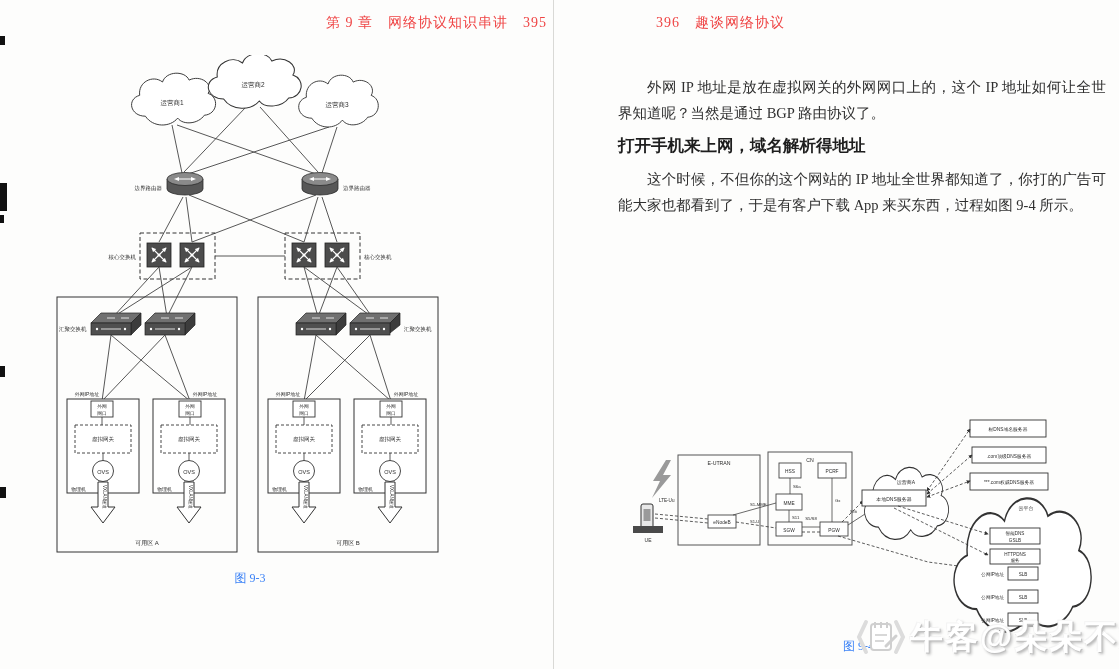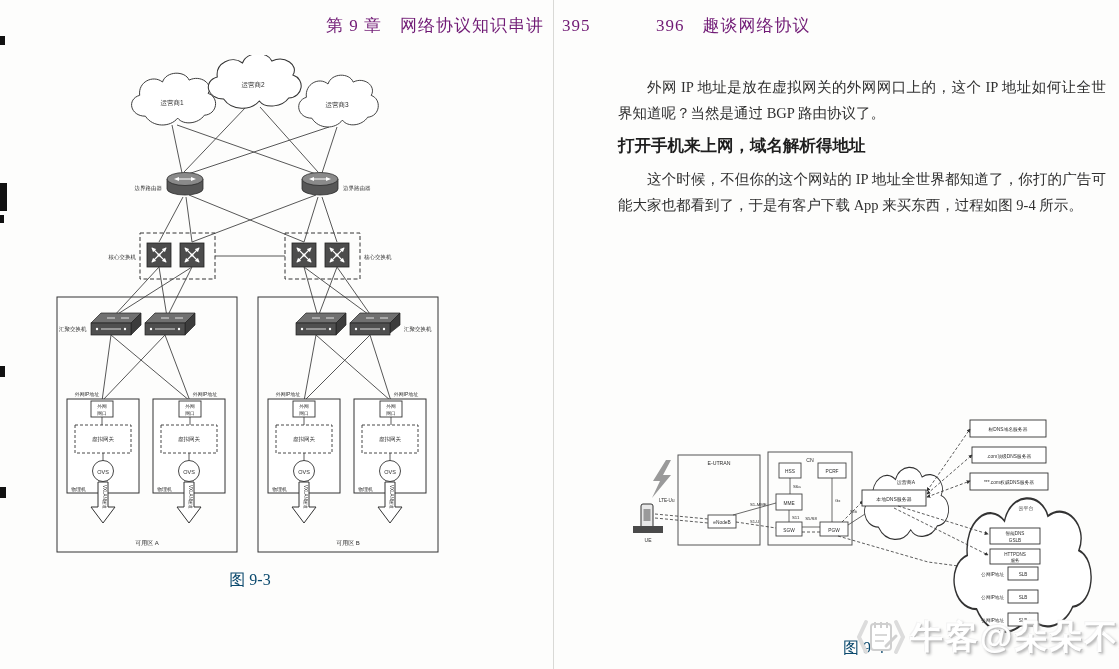--- a/index.html
+++ b/index.html
@@ -2,29 +2,29 @@
 <html><head>
 <meta charset="utf-8">
 <style>
   html,body{margin:0;padding:0;background:#ffffff;}
   #spread{position:relative;width:1119px;height:669px;background:#fdfdfc;overflow:hidden;
           font-family:"Liberation Serif",serif;color:#2f2f2f;}
   .abs{position:absolute;}
   .edge-mark{position:absolute;left:0;background:#111;}
   #divider{position:absolute;left:553px;top:0;width:1px;height:669px;background:#d9d9d6;}
   .pg-header{position:absolute;top:14px;font-family:"Liberation Serif",serif;
-             font-size:17px;color:#701a75;letter-spacing:1px;text-align:center;}
+             font-size:14px;color:#ef4444;letter-spacing:1px;text-align:center;}
   #hdr-left{left:326px;}
   #hdr-right{left:656px;}
   #body-text{position:absolute;left:618px;top:74px;width:488px;font-size:14.5px;
              line-height:26px;text-align:justify;}
   #body-text p{margin:0 0 8px 0;text-indent:2em;}
   #sec-heading{font-family:"Liberation Sans",sans-serif;font-weight:bold;font-size:16.5px;
                line-height:22px;margin:8px 0 10px 0;color:#1e1e1e;}
-  .fig-caption{position:absolute;font-size:16px;color:#0c4a6e;font-family:"Liberation Serif",serif;}
+  .fig-caption{position:absolute;font-size:12px;color:#3b82f6;font-family:"Liberation Serif",serif;}
   #cap-93{left:200px;top:570px;width:100px;text-align:center;}
   #cap-94{left:843px;top:638px;}
   svg text{font-family:"Liberation Sans",sans-serif;fill:#2d2d2d;}
   #watermark{position:absolute;left:856px;top:614px;display:flex;align-items:center;gap:4px;}
   #wm-text{font-family:"Liberation Sans",sans-serif;font-weight:bold;font-size:33px;
            color:#ffffff;letter-spacing:2px;white-space:nowrap;
            text-shadow:1px 1px 0 #c0c0c0,-1px -1px 0 #f3f3f3,2px 2px 3px #b5b5b5;}
 </style>
 </head>
 <body>

